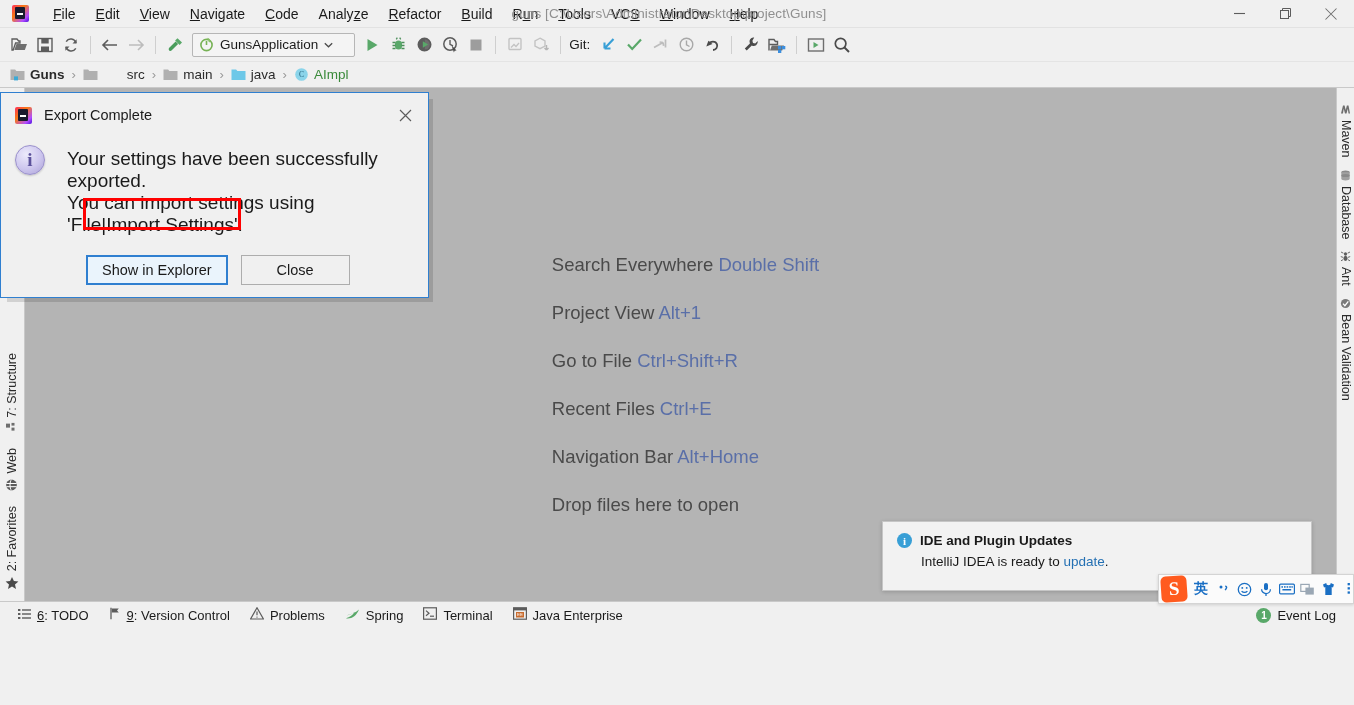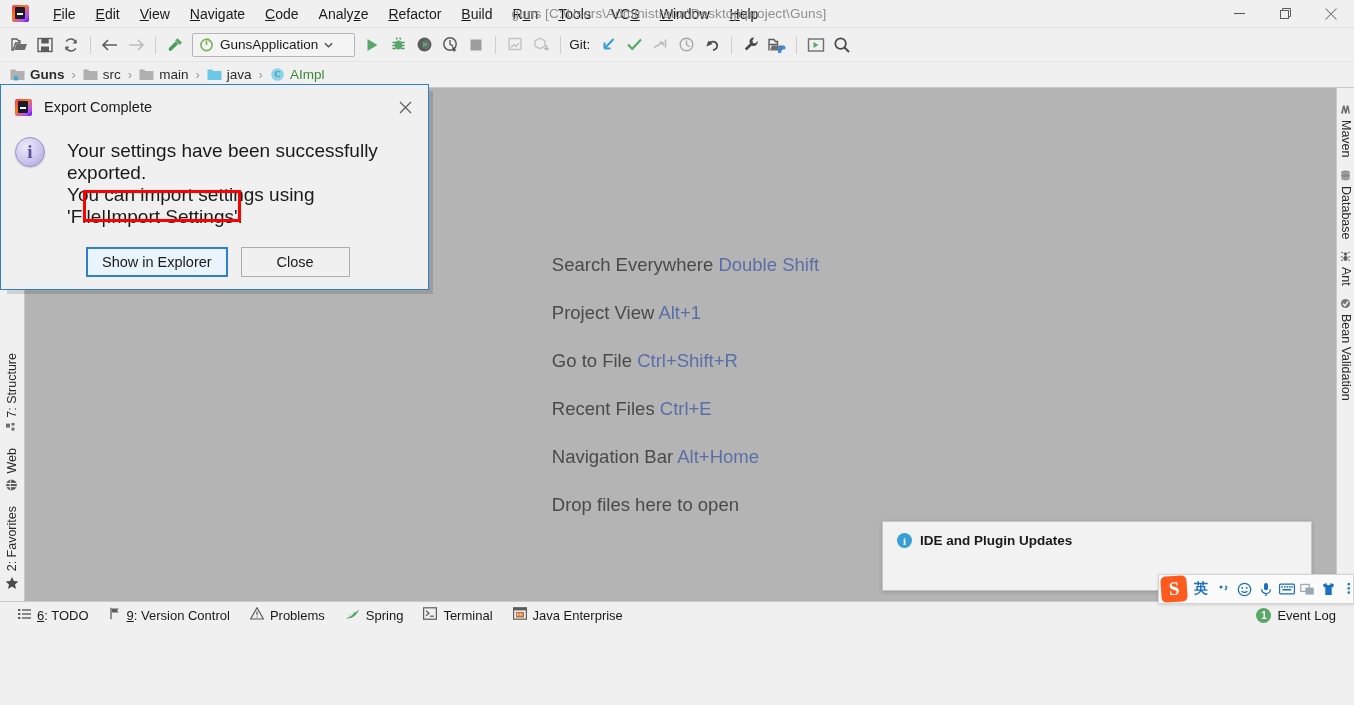--- a/index.html
+++ b/index.html
@@ -188,21 +188,21 @@
     display: flex; align-items: center; justify-content: center;
     font-family: "Liberation Serif", serif;
     transform: rotate(-4deg);
   }
   .ime-btn {
     width: 21px; height: 26px; display: flex; align-items: center; justify-content: center;
     color: #1a6fc4; font-size: 13px; flex: 0 0 21px;
   }
 
   
-  .dlg-wrap { position: absolute; left: 0; top: 84px; z-index: 60; }
+  .dlg-wrap { position: absolute; left: 0; top: 92px; z-index: 60; }
   .dialog {
     width: 429px; background: #f0f0f0;
     border: 1px solid #2f7fd0;
     position: relative;
   }
   .dlg-title {
     height: 44px; display: flex; align-items: center; padding: 0 10px 0 14px;
   }
   .dlg-ij {
     width: 17px; height: 17px; border-radius: 2px; position: relative; overflow: hidden;
@@ -462,21 +462,21 @@
         </span>
         <span style="color: rgb(43, 43, 43);">Guns</span>
       </span>
       <span class="crumb-sep">›</span>
       <span class="crumb">
         <span style="display: flex;">
           <svg width="15" height="13" viewBox="0 0 15 13">
             <path d="M0.5 12V1.5h4.6l1.3 1.6H14.5V12z" fill="#b0b0b0"></path>
           </svg>
         </span>
-        <span style="color: rgb(43, 43, 43);">src</span>
+        <span style="color: rgb(43, 43, 43); margin-left: 24px;">src</span>
       </span>
       <span class="crumb-sep">›</span>
       <span class="crumb">
         <span style="display: flex;">
           <svg width="15" height="13" viewBox="0 0 15 13">
             <path d="M0.5 12V1.5h4.6l1.3 1.6H14.5V12z" fill="#b0b0b0"></path>
           </svg>
         </span>
         <span style="color: rgb(43, 43, 43);">main</span>
       </span>
@@ -542,20 +542,23 @@
           <div class="hint-row"><span>Recent Files </span><span class="hint-key">Ctrl+E</span></div>
           <div class="hint-row"><span>Navigation Bar </span><span class="hint-key">Alt+Home</span></div>
           <div class="hint-row"><span>Drop files here to open</span></div>
         </div>
       <div class="editor-scroll"></div>
 
       <div class="balloon">
         <div class="balloon-head">
           <span class="info-dot">i</span>
           <span class="balloon-title">IDE and Plugin Updates</span>
+        </div>
+        <div class="balloon-body">
+          <span>IntelliJ IDEA is ready to </span><a class="balloon-link" href="#">update</a><span>.</span>
         </div>
       </div>
     </div>
 
     <div class="strip-right">
       <div class="vtab-r">
         <span>
           <svg width="11" height="11" viewBox="0 0 11 11">
               <path d="M1 9.5L3 1.5h1.6L5.7 6 6.9 1.5h1.6L10 9.5H8.5L7.8 4.7 6.5 9.5H5L3.7 4.7 3 9.5z" fill="#6e6e6e"></path>
             </svg>

